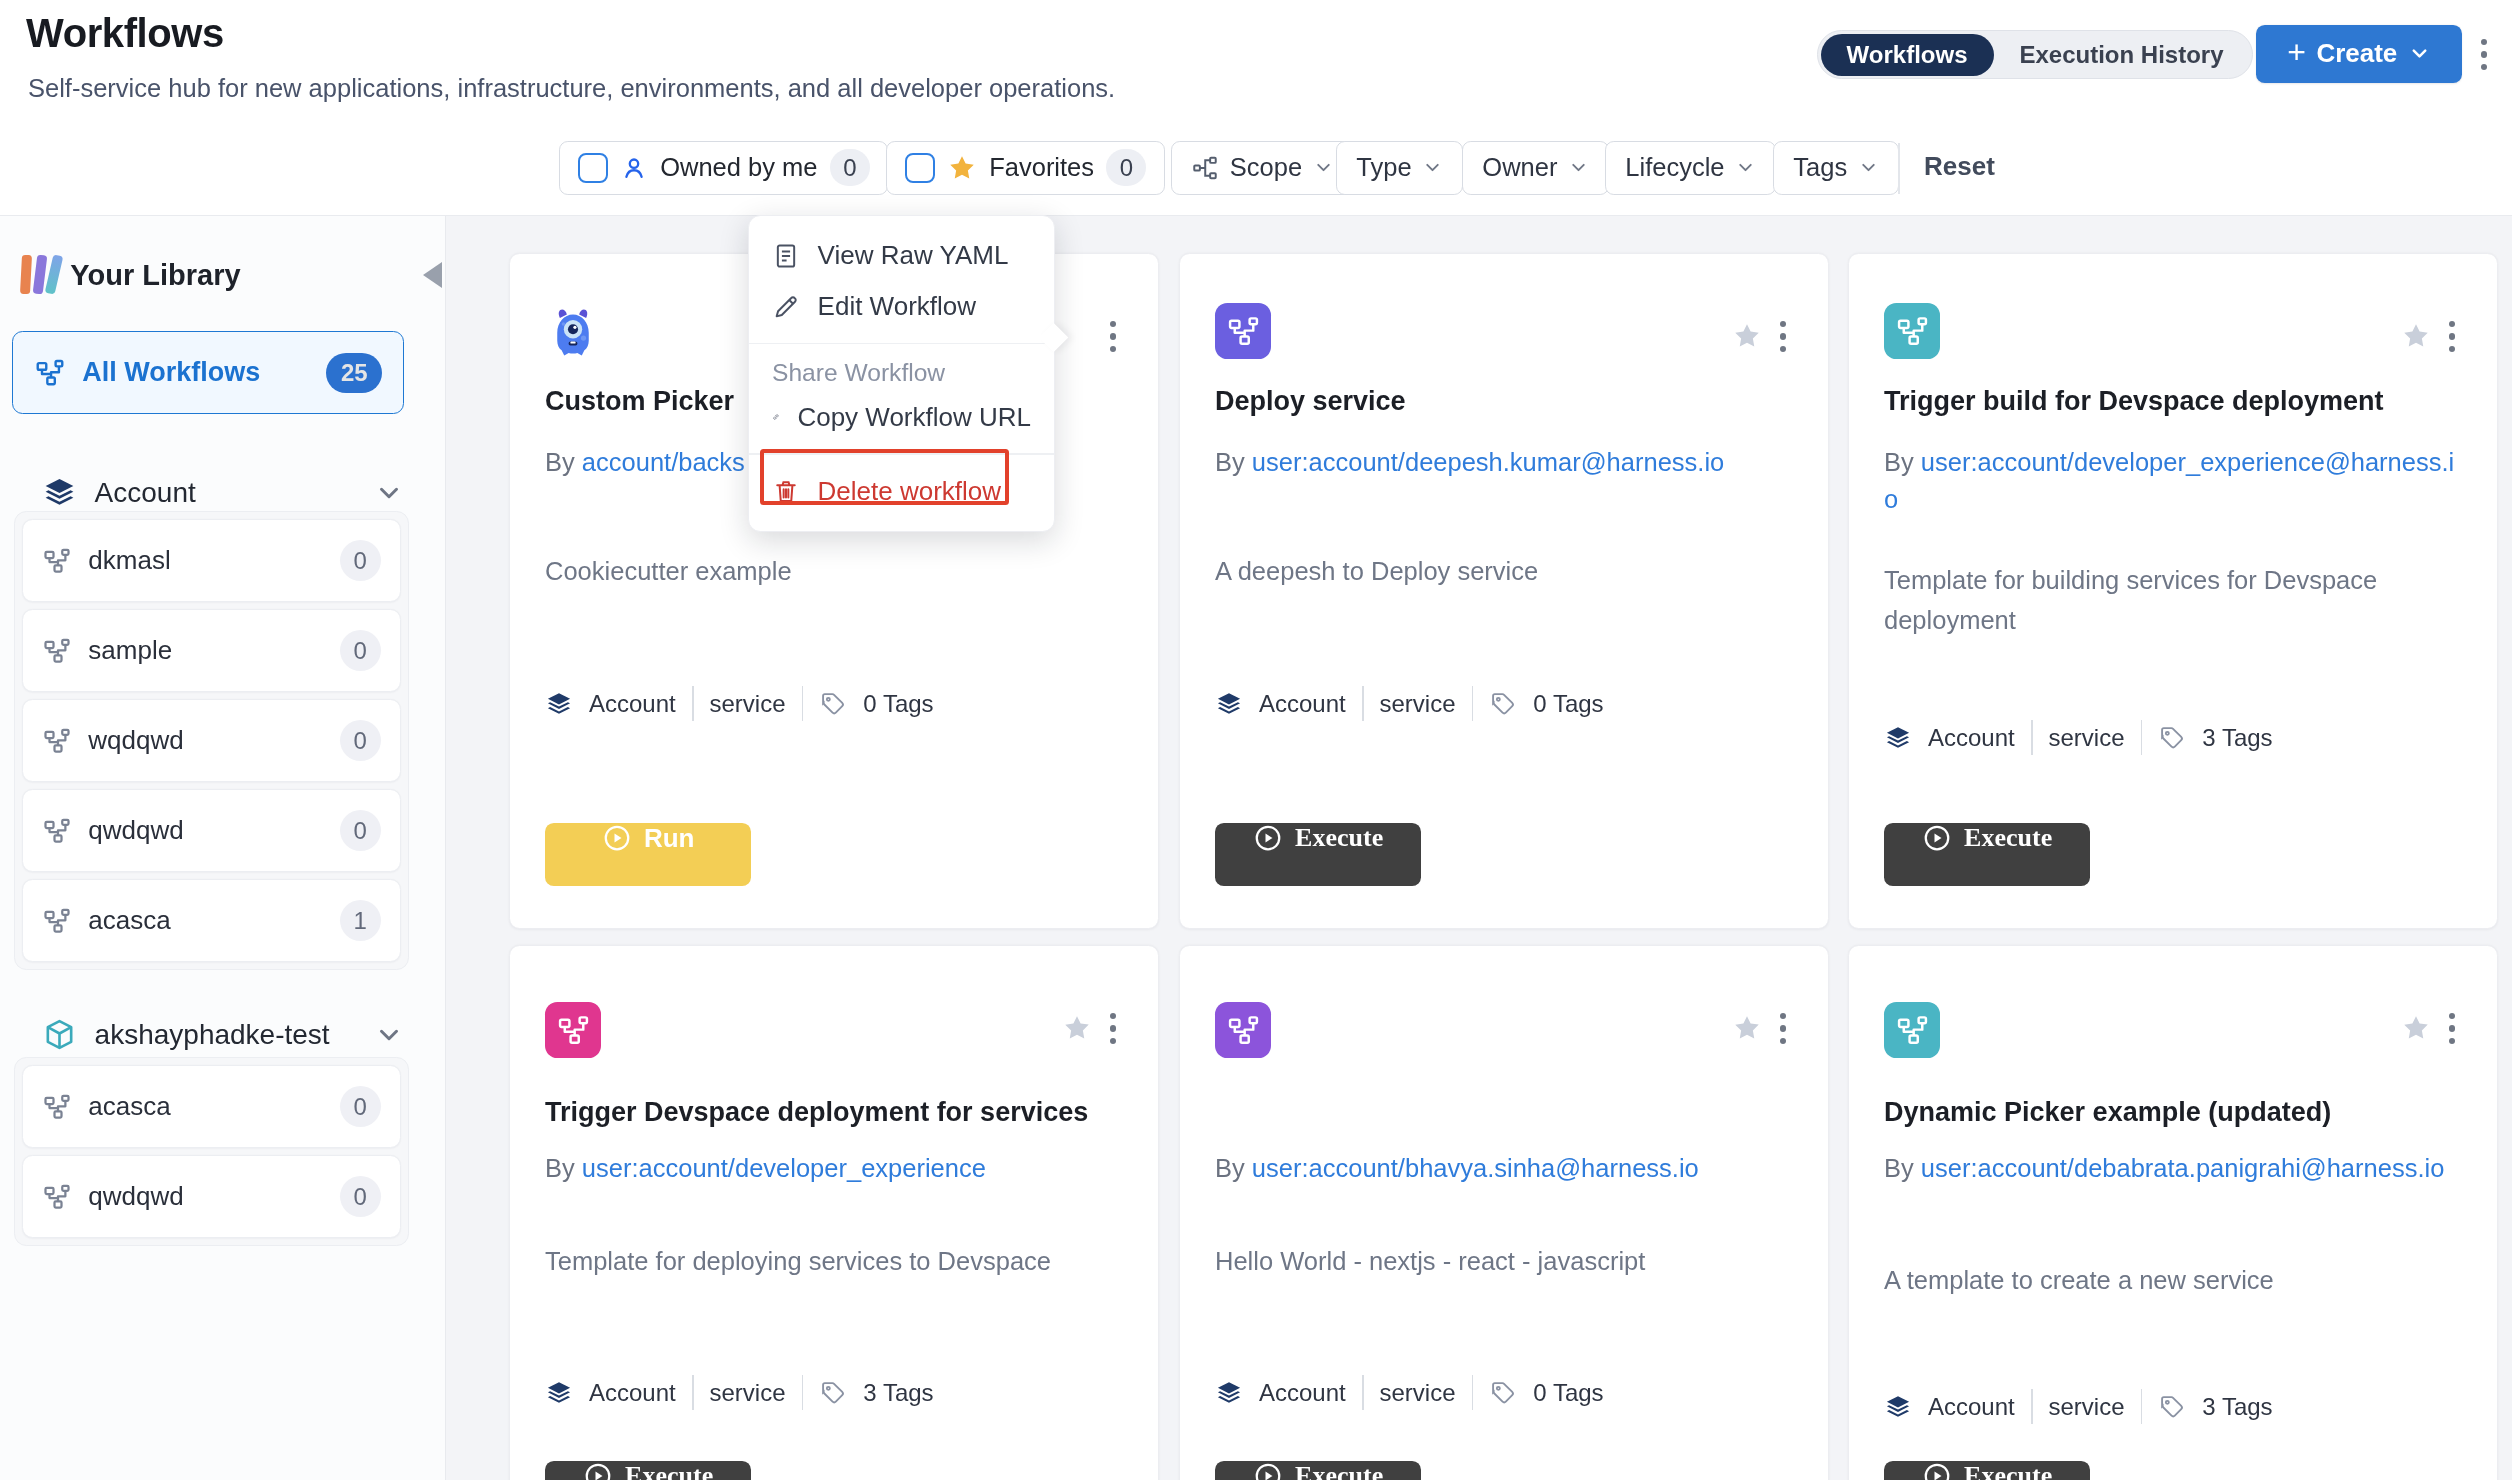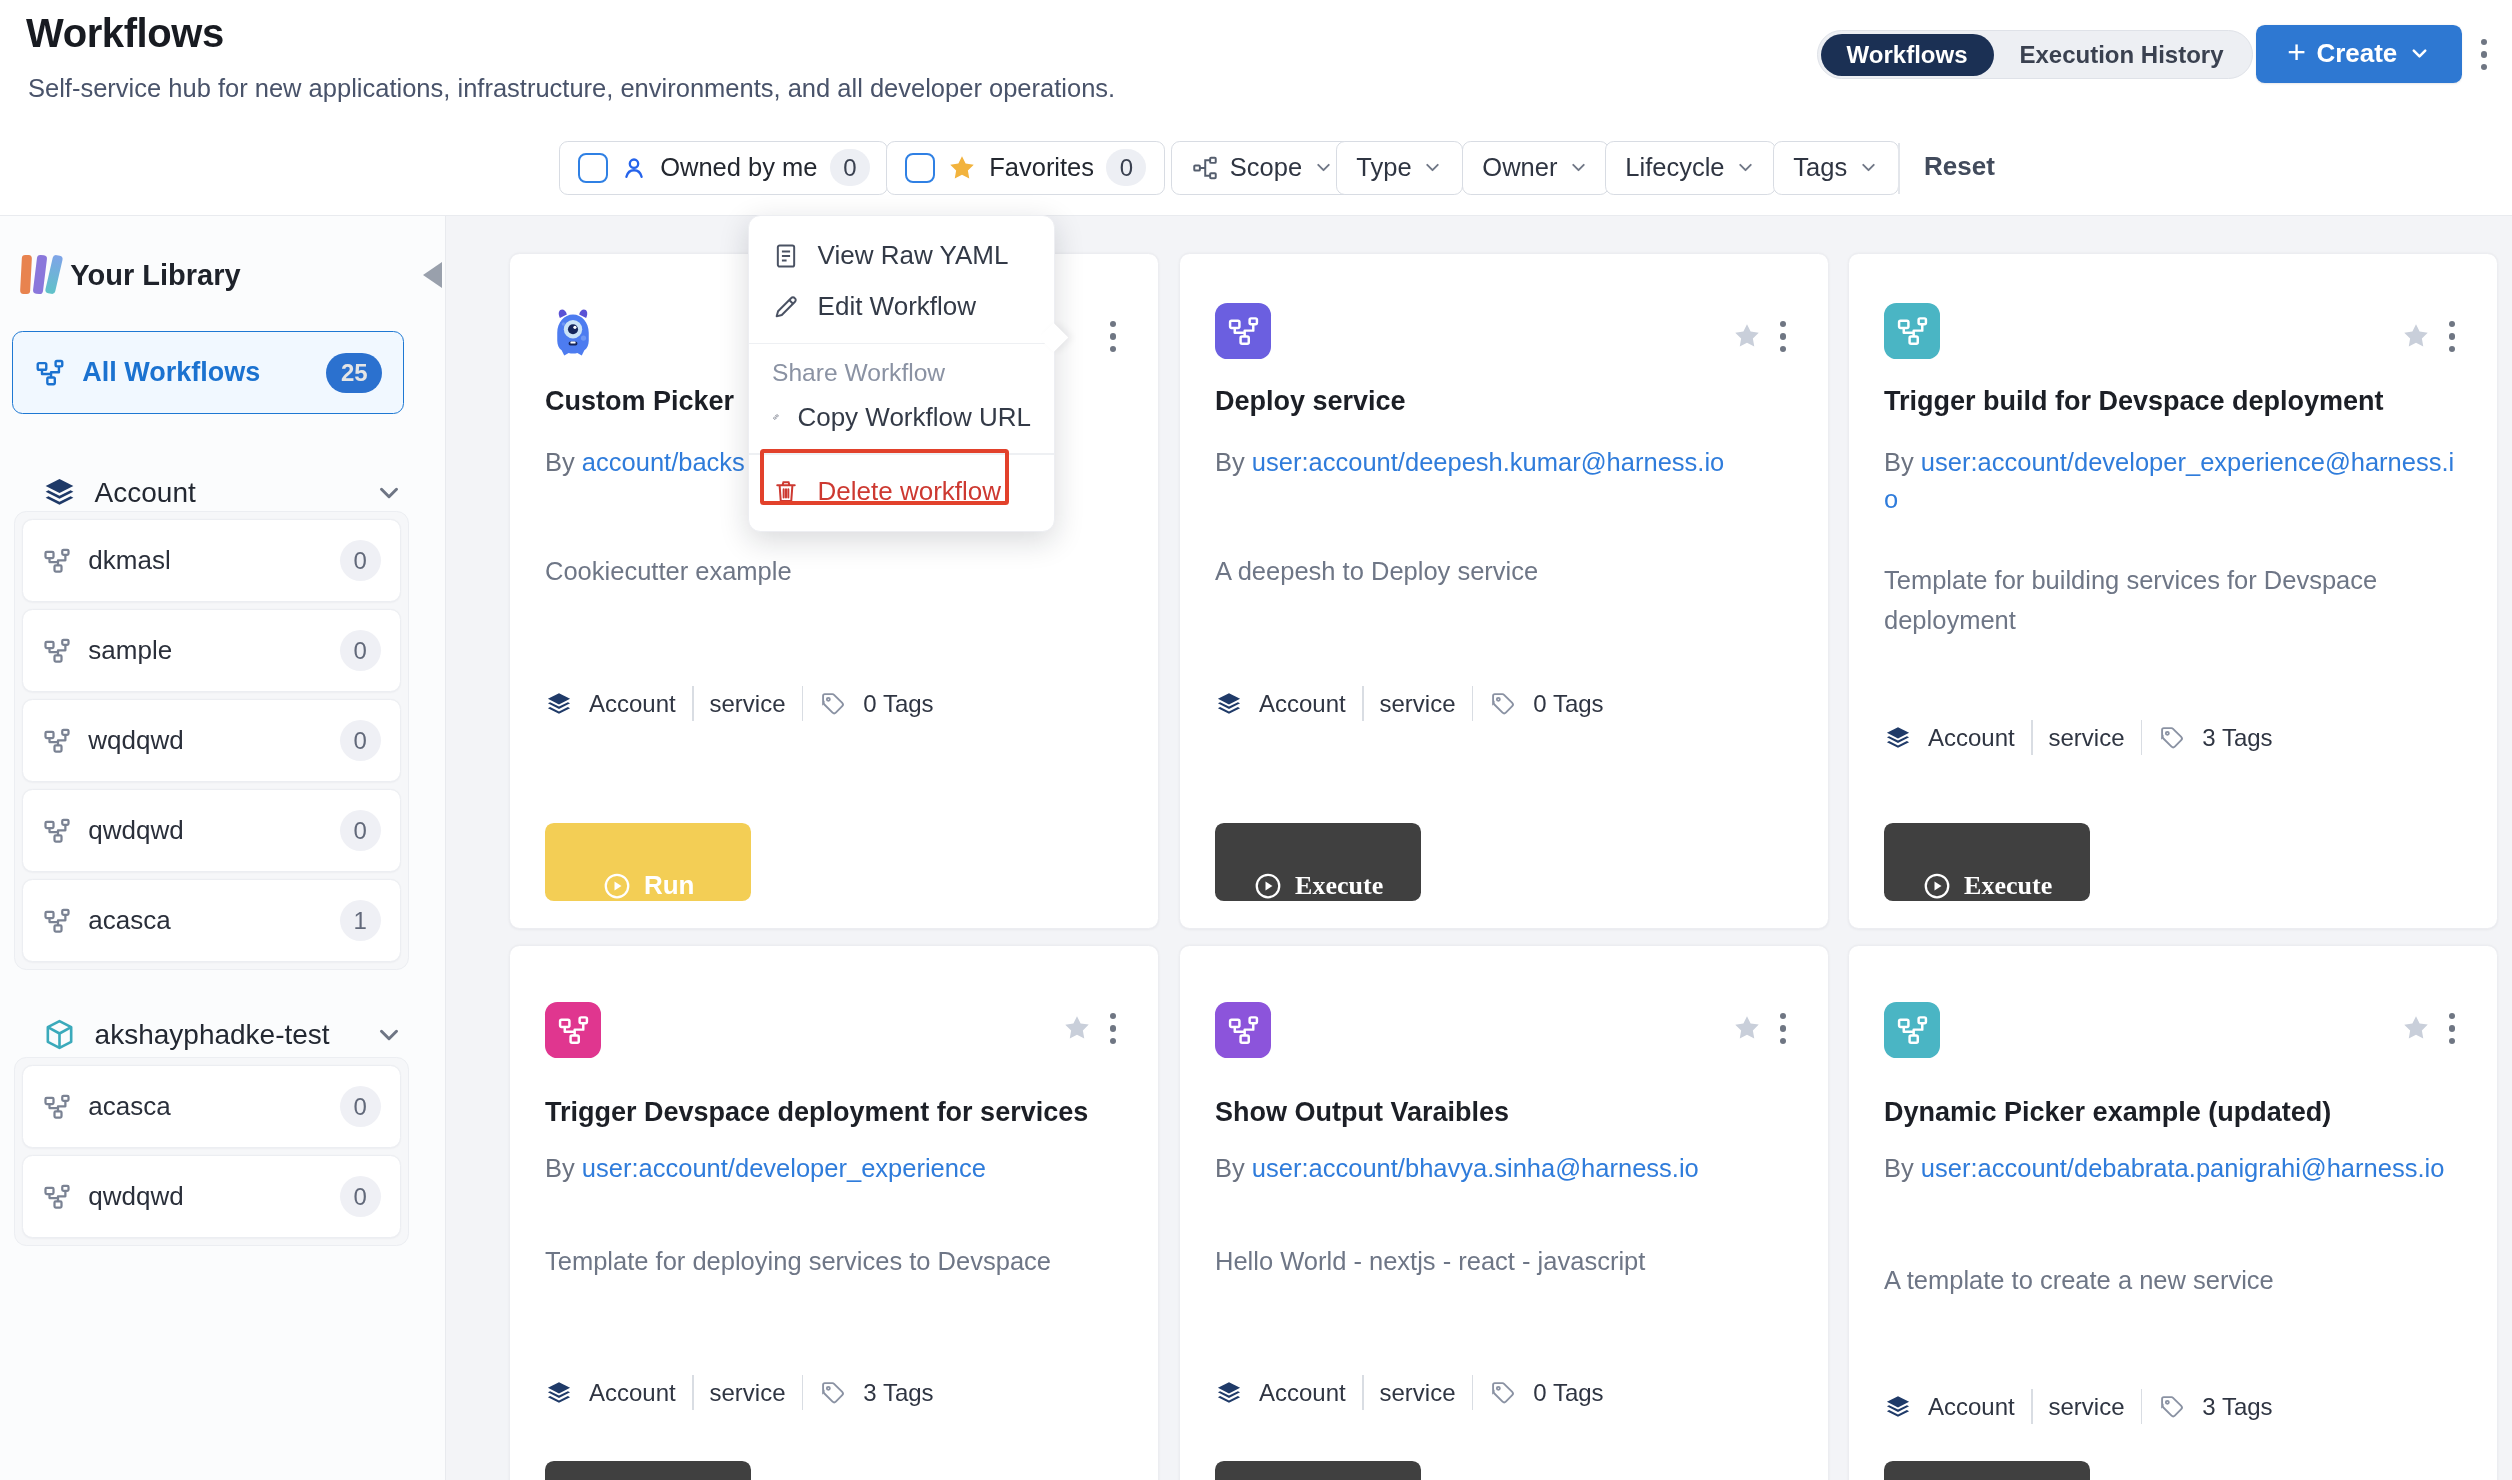--- a/index.html
+++ b/index.html
@@ -60,21 +60,21 @@
   .cicon{position:absolute;left:35px;top:49px;width:56px;height:56px;border-radius:12.3px;display:flex;align-items:center;justify-content:center;}
   .ic-purple{background:#6B5FE0;} .ic-teal{background:#4AB5C4;} .ic-pink{background:#E0368F;} .ic-violet{background:#8C54DB;}
   .cstar{position:absolute;left:552px;top:67px;width:30px;height:30px;}
   .ckebab{position:absolute;left:594px;top:65px;width:17.6px;height:35px;}
   .ctitle{position:absolute;left:35px;top:132px;font-size:27px;font-weight:700;color:#1C1F26;width:580px;white-space:nowrap;}
   .cby{position:absolute;left:35px;top:190px;font-size:25.5px;color:#6B7280;width:582px;line-height:37px;word-break:break-all;}
   .cby a{color:#2F7CDB;text-decoration:none;}
   .cdesc{position:absolute;left:35px;top:297px;font-size:25.5px;color:#6E7686;width:571px;line-height:40px;}
   .cfooter{position:absolute;left:35px;top:432px;display:flex;align-items:center;gap:16px;font-size:24px;color:#2F3542;}
   .cfooter .fdiv{width:1.8px;height:35px;background:#D9DDE3;}
-  .cbtn{position:absolute;left:35px;top:569px;width:206px;height:78px;border-radius:8.8px;display:flex;align-items:flex-end;justify-content:center;gap:12.3px;color:#fff;font-size:26px;font-weight:700;}
+  .cbtn{position:absolute;left:35px;top:569px;width:206px;height:63px;border-radius:8.8px;display:flex;align-items:flex-start;justify-content:center;gap:12.3px;color:#fff;font-size:26px;font-weight:700;}
   .btn-blue{background:#404040;font-family:Liberation Serif, serif;} .btn-yellow{background:#F3CE55;}
   
   .card.c3 .cdesc{top:306px;} .card.c3 .cfooter{top:466px;}
   .card.r2 .cicon{top:56px;} .card.r2 .ctitle{top:151px;} .card.r2 .cby{top:204px;}
   .card.r2 .cdesc{top:295px;} .card.r2 .cfooter{top:429px;} .card.r2 .cbtn{top:515px;}
   .card.c6 .cdesc{top:314px;} .card.c6 .cfooter{top:443px;}
 
   
   .menu{position:absolute;left:748px;top:215px;width:307px;background:#fff;border:0.9px solid #EDEEF2;border-radius:12.3px;box-shadow:0 8.8px 30px rgba(16,24,40,.16);z-index:50;padding:14px 0;}
   .menu-arrow{position:absolute;right:-9.7px;top:111px;width:21px;height:21px;background:#fff;transform:rotate(45deg);box-shadow:3.5px -3.5px 7px rgba(16,24,40,.06);}
@@ -500,21 +500,20 @@
       <div class="cstar">
           <svg width="30" height="30" viewBox="0 0 24 24" fill="#C9CFDA">
             <path d="M12 2.5l2.9 5.9 6.5.9-4.7 4.6 1.1 6.5L12 17.3l-5.8 3.1 1.1-6.5L2.6 9.3l6.5-.9z"></path>
           </svg>
         </div>
       <div class="ckebab kebab">
           <i></i>
           <i></i>
           <i></i>
         </div>
-      <div class="ctitle">Show Output Varaibles</div>
       <div class="cby"><span>By</span> <a href="#">user:account/bhavya.sinha@harness.io</a></div>
       <div class="cdesc">Hello World - nextjs - react - javascript</div>
       <div class="cfooter">
         <svg width="28" height="28" viewBox="0 0 24 24" fill="#1F3A68">
             <path d="M12 2.8L21.5 7.6 12 12.4 2.5 7.6z"></path>
             <path d="M4.4 10.4L2.5 11.4l9.5 4.8 9.5-4.8-1.9-1L12 14.2z"></path>
             <path d="M4.4 14.6L2.5 15.6l9.5 4.8 9.5-4.8-1.9-1L12 18.4z"></path>
           </svg>
         <span>Account</span>
         <span class="fdiv"></span>

